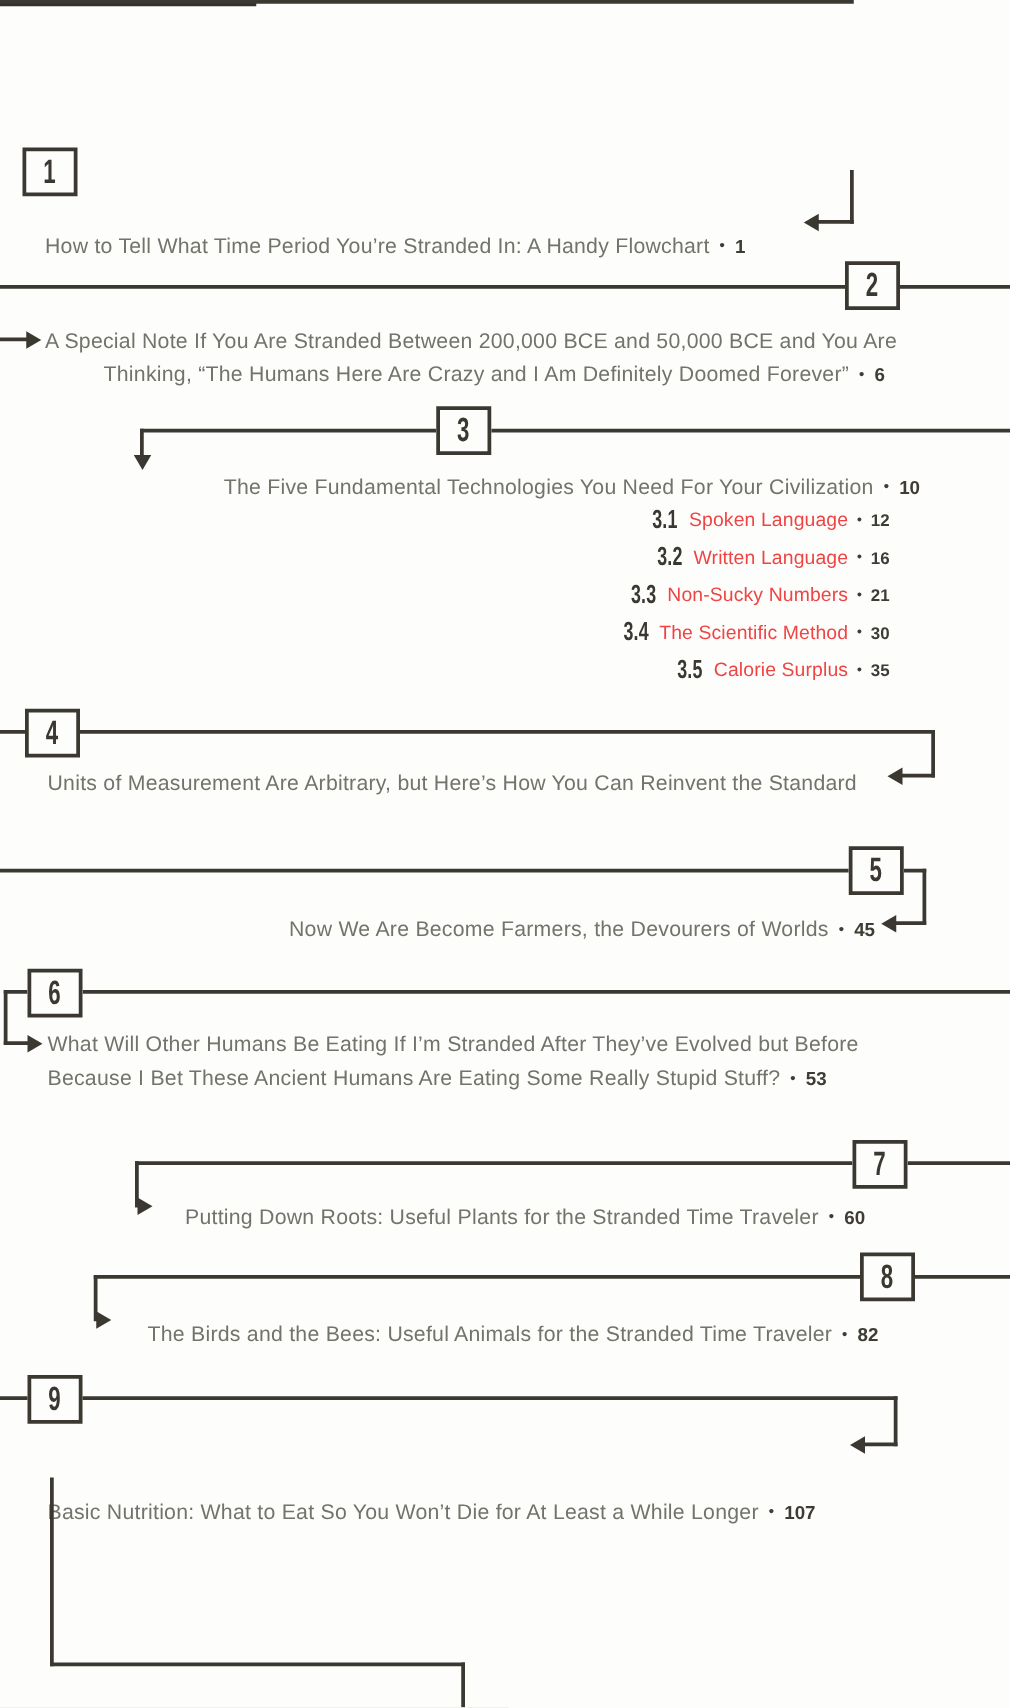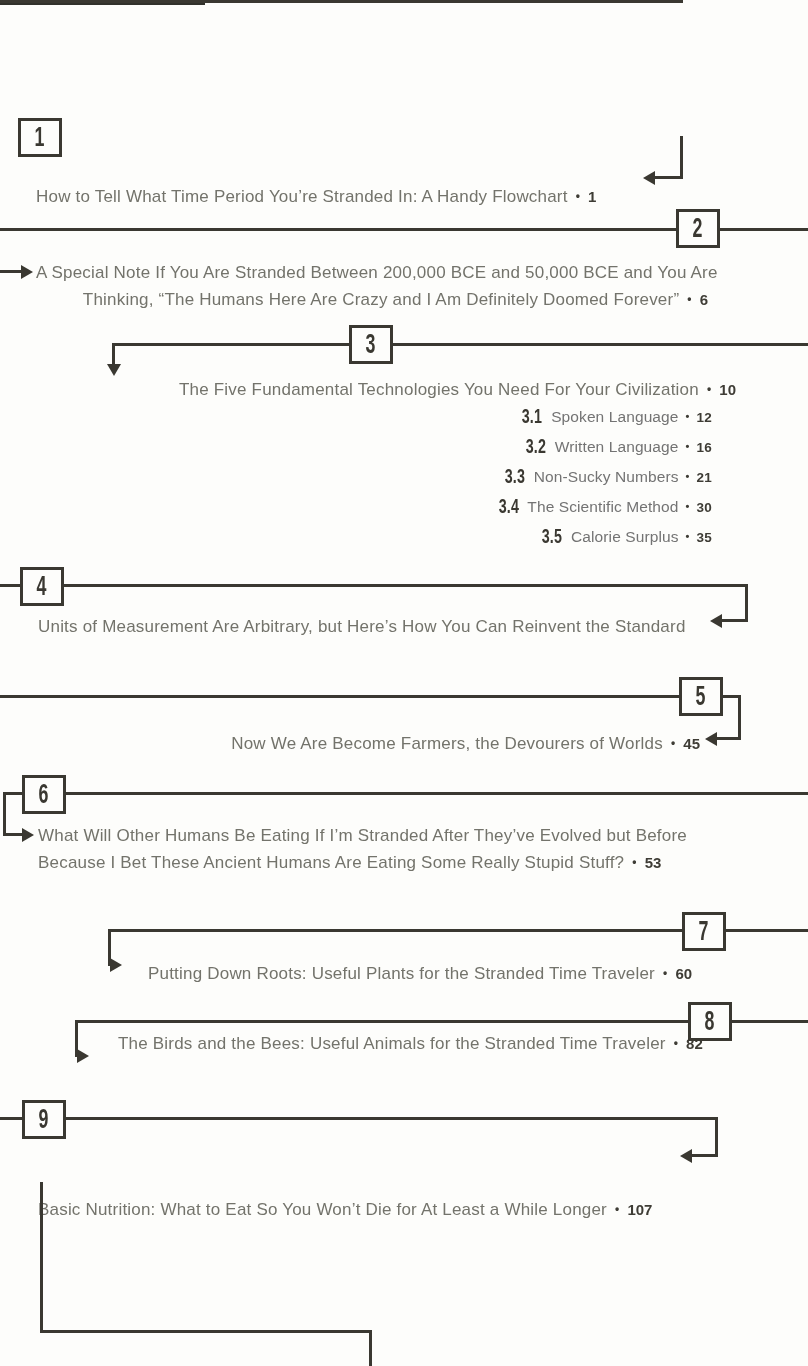--- a/index.html
+++ b/index.html
@@ -31,21 +31,21 @@
   .head-down{border-left:7px solid transparent;border-right:7px solid transparent;border-top:12px solid #3a3831;}
   
   .entry{position:absolute;color:#73736b;font-size:17px;letter-spacing:.2px;line-height:26px;white-space:nowrap;}
   .entry .line{white-space:nowrap;}
   .center{text-align:right;}
   .right{text-align:right;}
   .bullet{color:#3e3c35;font-weight:700;font-size:12px;margin:0 8px;vertical-align:2px;}
   .pagenum{color:#3e3c35;font-weight:700;font-size:15px;letter-spacing:0;}
   .subrow{height:30px;line-height:30px;white-space:nowrap;}
   .subnum{font-weight:700;font-size:21px;color:#3a3831;transform:scaleX(0.68);display:inline-block;margin-right:-1px;vertical-align:-1px;}
-  .sublabel{font-size:15.5px;color:#737373;letter-spacing:.1px;}
+  .sublabel{font-size:15.5px;color:#ef4444;letter-spacing:.1px;}
   .subpage{color:#3e3c35;font-weight:700;font-size:13.5px;}
   .subbullet{color:#3e3c35;font-weight:700;font-size:11px;margin:0 7px;vertical-align:2px;}
   .topbar{position:absolute;left:0;top:0;width:205px;height:5px;background:#31312b;}
 </style>
 </head>
 <body>
 
 <div class="page">
 
   <div class="topbar"></div>
@@ -152,21 +152,21 @@
     <span>Putting Down Roots: Useful Plants for the Stranded Time Traveler</span><span class="bullet">•</span><span class="pagenum">60</span>
   </div>
 
   <div class="hline" style="left:75px;top:1020px;width:613px;"></div>
   <div class="hline" style="left:732px;top:1020px;width:76px;"></div>
   <div class="numbox" style="left:688px;top:1002px;">
     <span class="digit">8</span>
   </div>
   <div class="vline" style="left:75px;top:1020px;height:37px;"></div>
   <div class="head head-right" style="left:77px;top:1049px;"></div>
-  <div class="entry" style="left:118px;top:1030px;">
+  <div class="entry" style="left:118px;top:1054px;">
     <span>The Birds and the Bees: Useful Animals for the Stranded Time Traveler</span><span class="bullet">•</span><span class="pagenum">82</span>
   </div>
 
   <div class="hline" style="left:0;top:1117px;width:718px;"></div>
   <div class="numbox" style="left:22px;top:1100px;">
     <span class="digit">9</span>
   </div>
   <div class="vline" style="left:715px;top:1117px;height:40px;"></div>
   <div class="hline" style="left:691px;top:1154px;width:27px;"></div>
   <div class="head head-left" style="left:680px;top:1149px;"></div>

